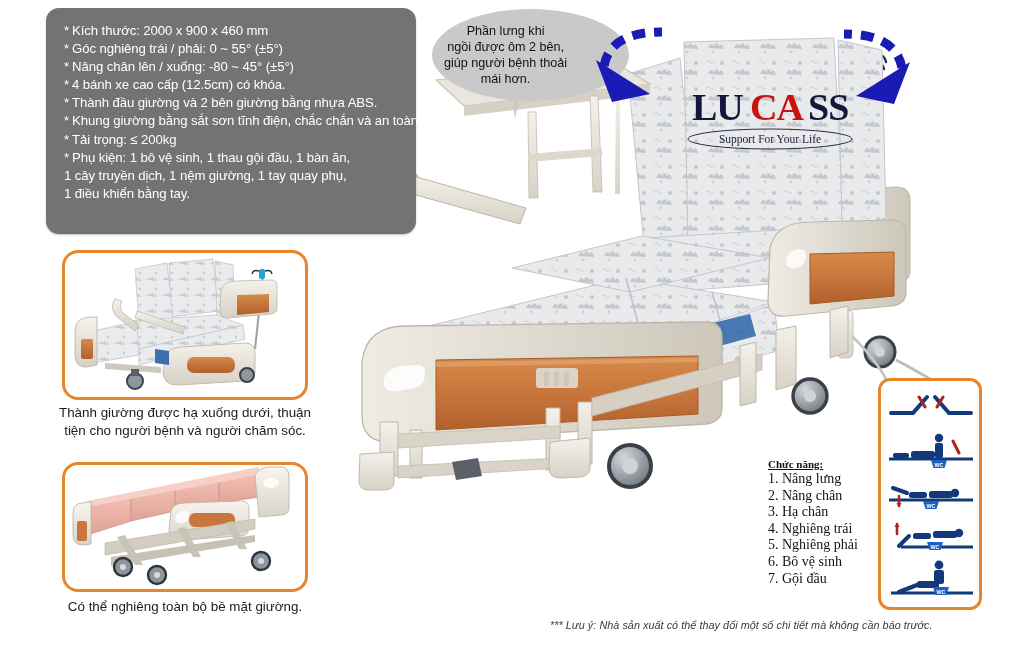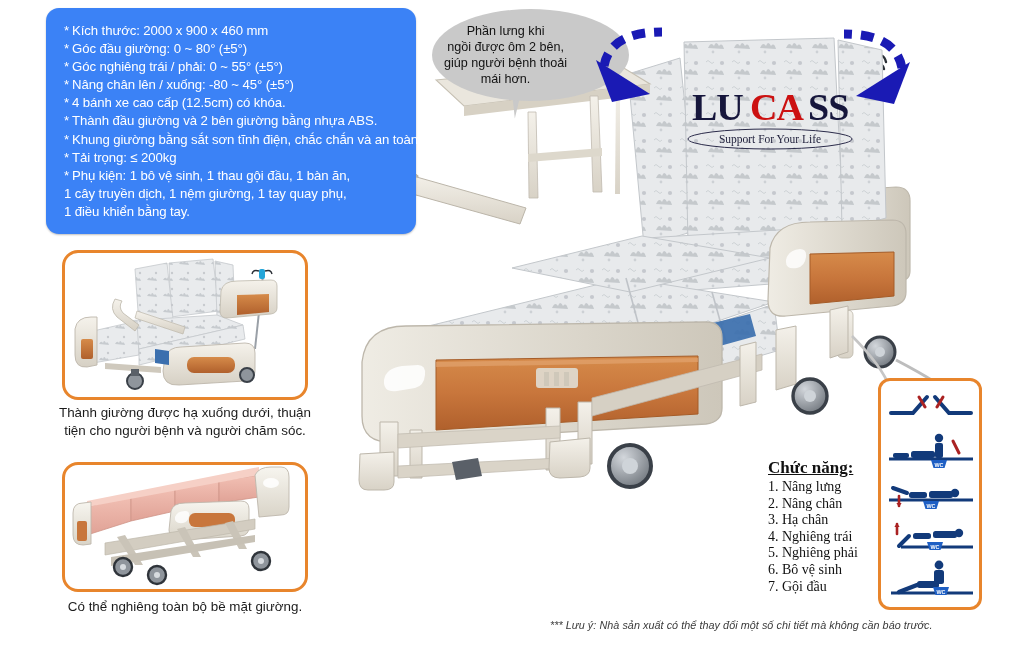--- a/index.html
+++ b/index.html
@@ -10,21 +10,21 @@
     background:#ffffff;
     font-family:"Liberation Sans", sans-serif;
     overflow:hidden;
     position:relative;
   }
   #stage { position:absolute; inset:0; }
 
   
   .spec-panel {
     position:absolute; left:46px; top:8px; width:370px; height:226px;
-    background:#3b82f6; border-radius:13px;
+    background:#737373; border-radius:13px;
     box-shadow:0 1px 2px rgba(0,0,0,.25);
     padding:14px 22px 10px 18px;
   }
   .spec-line {
     color:#ffffff; font-size:13.2px; line-height:18.1px;
     white-space:nowrap; letter-spacing:-0.1px;
   }
   .spec-line .ast { margin-right:3px; }
 
   
@@ -62,21 +62,21 @@
     position:absolute; text-align:center; color:#1b1b1b;
     font-size:13.4px; line-height:18px; width:300px; left:35px;
   }
   .caption-1 { top:404px; }
   .caption-2 { top:598px; }
 
   
   .func-block { position:absolute; left:768px; top:458px; width:112px; }
   .func-title {
     font-family:"Liberation Serif", serif; font-weight:bold;
-    font-size:17px; text-decoration:underline; color:#111;
+    font-size:11px; text-decoration:underline; color:#111;
     margin-bottom:1px;
   }
   .func-item {
     font-family:"Liberation Serif", serif; font-size:14px;
     line-height:16.6px; color:#111; white-space:nowrap;
   }
 
   
   .icon-panel {
     position:absolute; left:878px; top:378px; width:104px; height:232px;
@@ -227,21 +227,20 @@
     </g>
 
     <path d="M556 330 q46 24 70 44 q14 14 -2 22 q-16 8 -22 -6 q-4 -10 8 -10" stroke="#bdbdbd" stroke-width="3" fill="none"></path>
     <path d="M512 306 q30 30 38 52" stroke="#c6c6c6" stroke-width="2.6" fill="none"></path>
 
     <path d="M112 432 l26 -4 l4 18 l-26 4 z" fill="#5a6068"></path>
   </svg>
 
   <div class="spec-panel">
     <div class="spec-line"><span class="ast">*</span><span>Kích thước: 2000 x 900 x 460 mm</span></div>
-    <div class="spec-line"><span class="ast">*</span><span>Góc đầu giường: 0 ~ 80° (±5°)</span></div>
     <div class="spec-line"><span class="ast">*</span><span>Góc nghiêng trái / phải: 0 ~ 55° (±5°)</span></div>
     <div class="spec-line"><span class="ast">*</span><span>Nâng chân lên / xuống: -80 ~ 45° (±5°)</span></div>
     <div class="spec-line"><span class="ast">*</span><span>4 bánh xe cao cấp (12.5cm) có khóa.</span></div>
     <div class="spec-line"><span class="ast">*</span><span>Thành đầu giường và 2 bên giường bằng nhựa ABS.</span></div>
     <div class="spec-line"><span class="ast">*</span><span>Khung giường bằng sắt sơn tĩnh điện, chắc chắn và an toàn.</span></div>
     <div class="spec-line"><span class="ast">*</span><span>Tải trọng: ≤ 200kg</span></div>
     <div class="spec-line"><span class="ast">*</span><span>Phụ kiện: 1 bô vệ sinh, 1 thau gội đầu, 1 bàn ăn,</span></div>
     <div class="spec-line">1 cây truyền dịch, 1 nệm giường, 1 tay quay phụ,</div>
     <div class="spec-line">1 điều khiển bằng tay.</div>
   </div>

